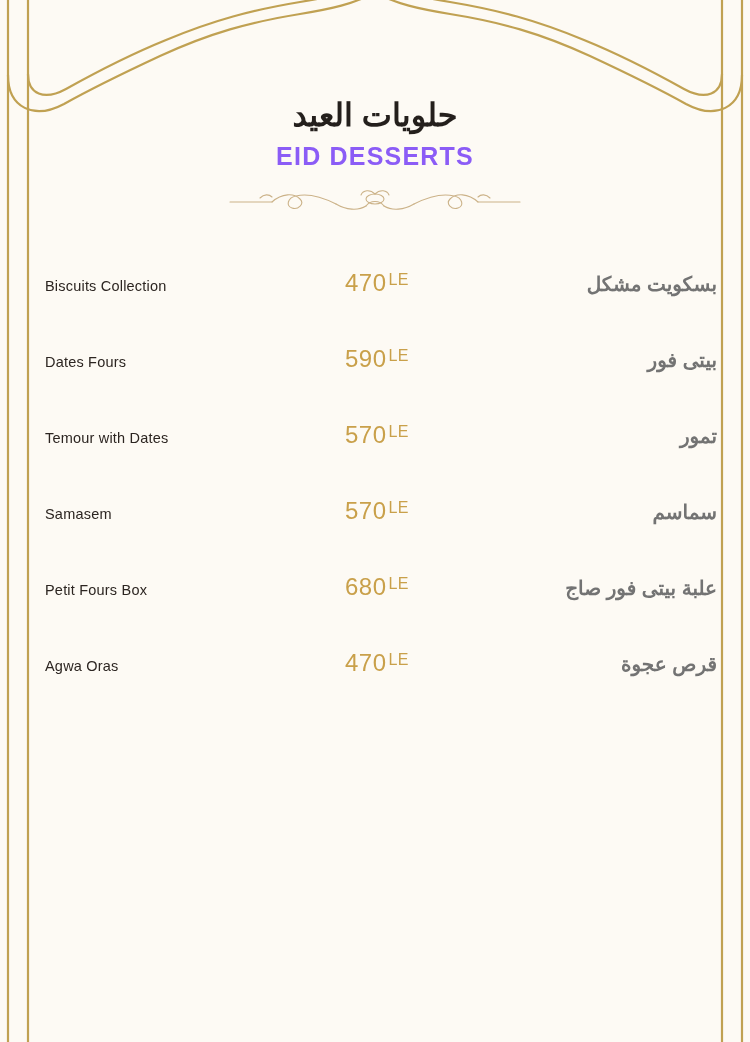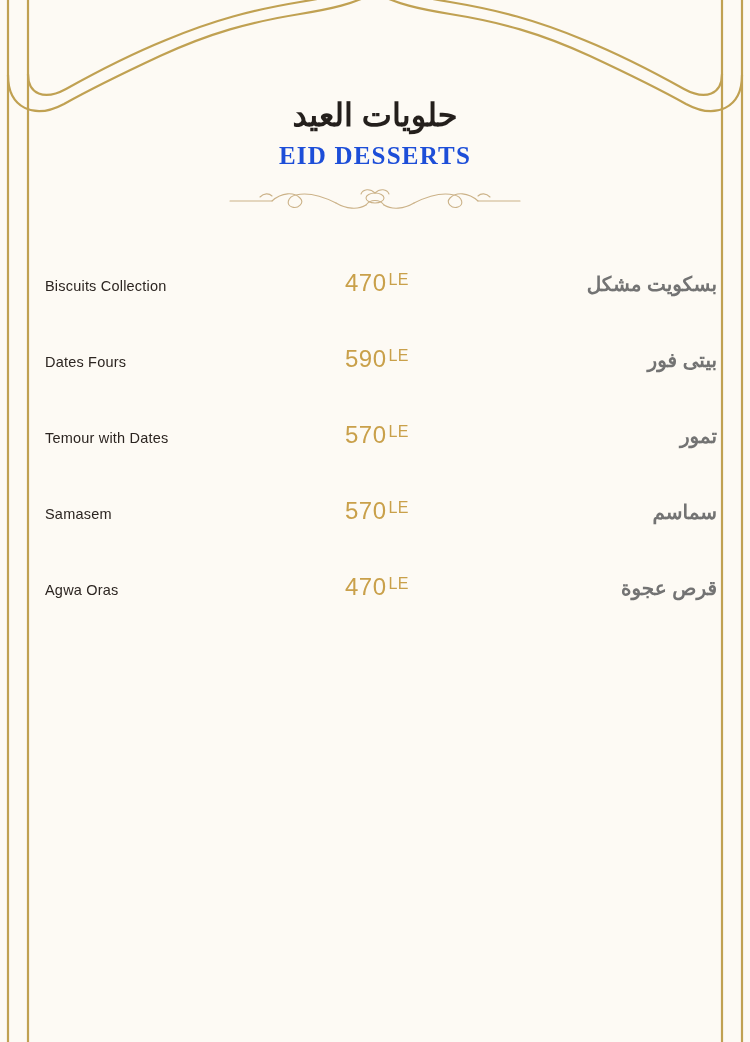--- a/index.html
+++ b/index.html
@@ -54,23 +54,22 @@
     color: #241f1c;
     direction: rtl;
     letter-spacing: 0.5px;
     line-height: 1.2;
   }
 
   .title-en {
     margin-top: 8px;
     font-size: 25px;
     font-weight: bold;
-    color: #1d4ed8;
+    color: #8b5cf6;
     letter-spacing: 1.2px;
-    font-family: Liberation Serif, serif;
   }
 
   .divider {
     margin: 14px auto 0;
     width: 310px;
     height: 34px;
     opacity: 0.85;
   }
 
   .items {
@@ -220,20 +219,27 @@
       </div>
 
       <div class="item-row">
         <div class="item-en">Samasem</div>
         <div class="item-price">
           <span class="price-value">570</span><span class="price-currency">LE</span>
         </div>
         <div class="item-ar">سماسم</div>
       </div>
 
+      <div class="item-row">
+        <div class="item-en">Petit Fours Box</div>
+        <div class="item-price">
+          <span class="price-value">680</span><span class="price-currency">LE</span>
+        </div>
+        <div class="item-ar">علبة بيتى فور صاج</div>
+      </div>
 
 
       <div class="item-row">
         <div class="item-en">Agwa Oras</div>
         <div class="item-price">
           <span class="price-value">470</span><span class="price-currency">LE</span>
         </div>
         <div class="item-ar">قرص عجوة</div>
       </div>
 

